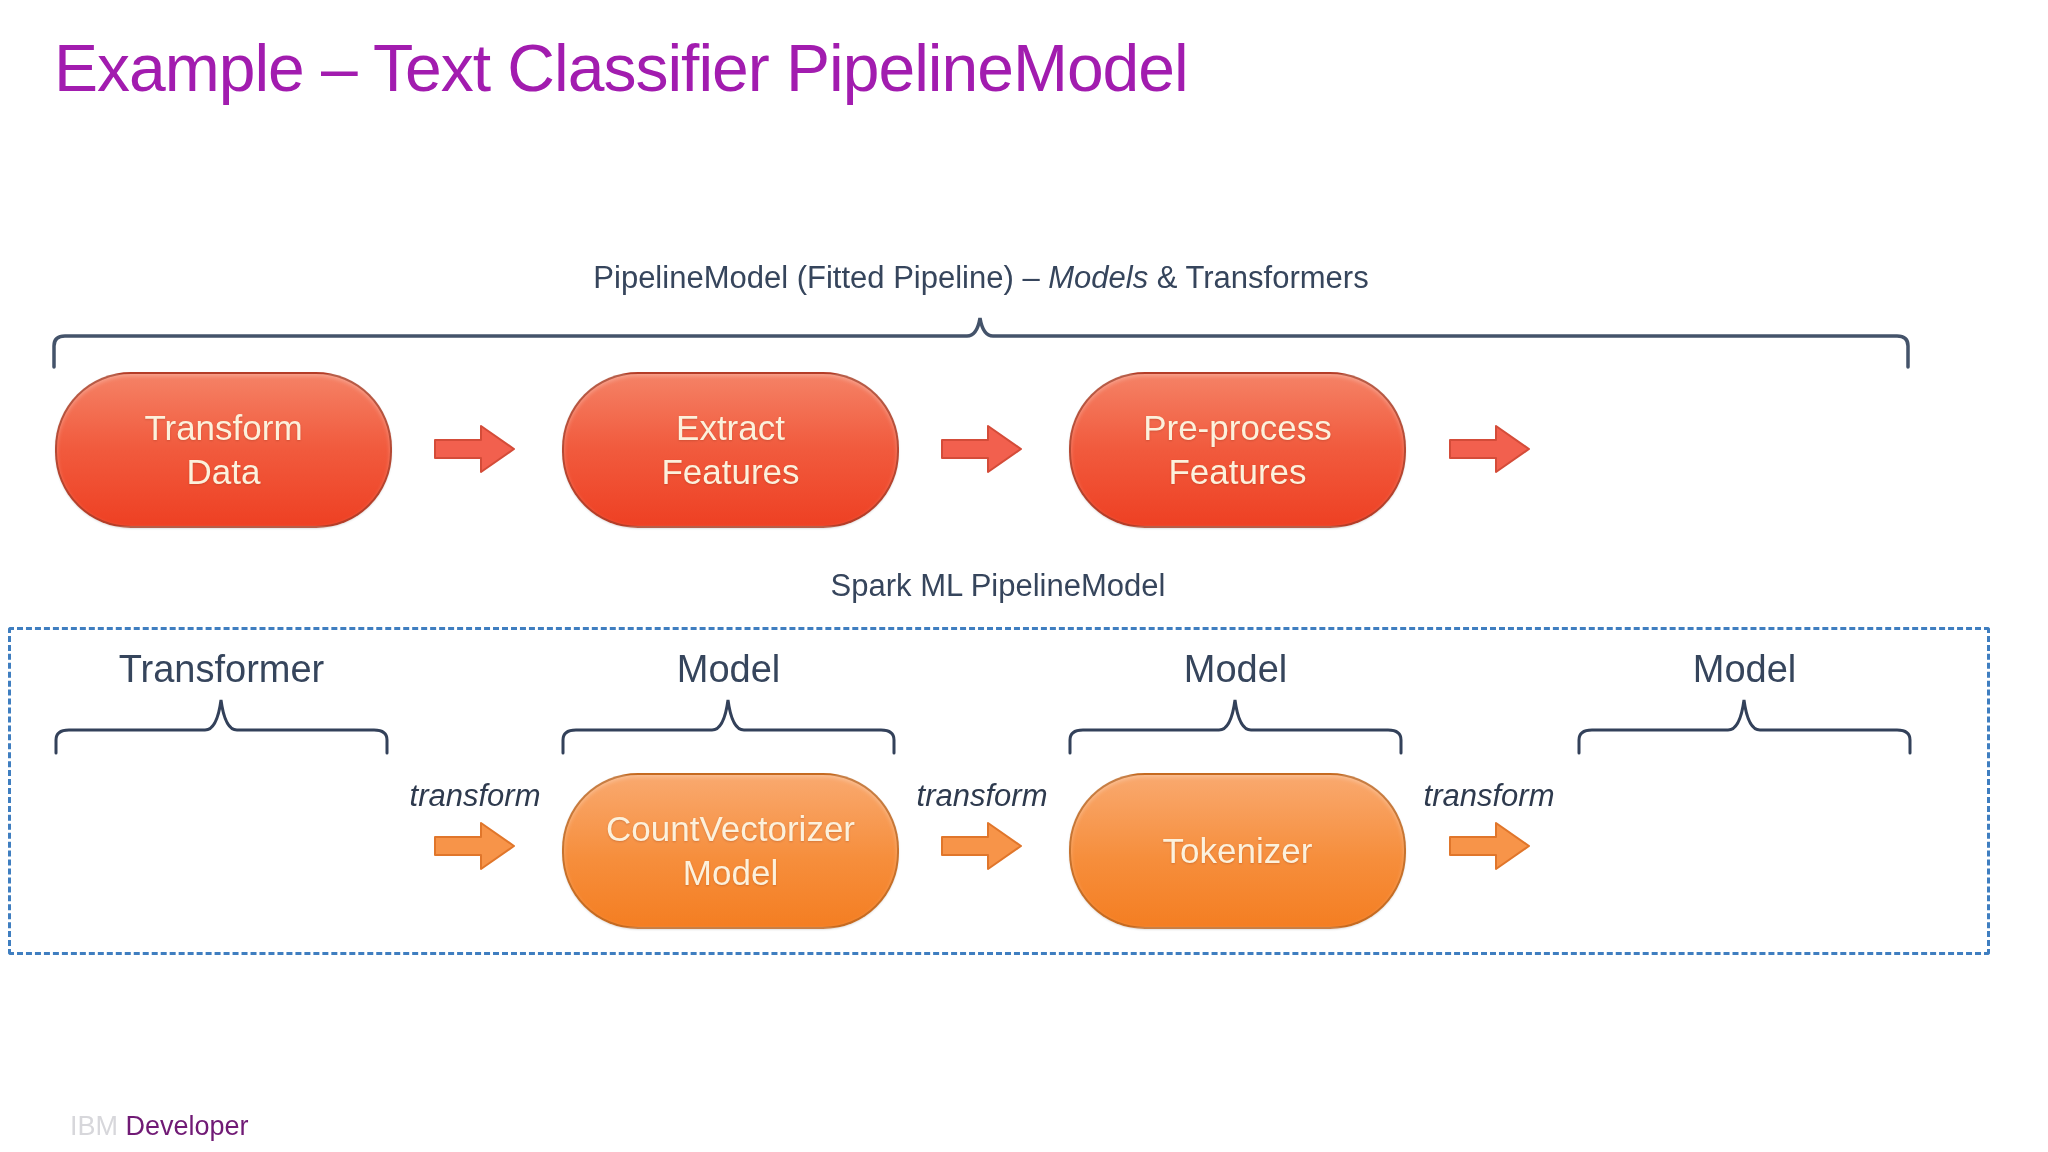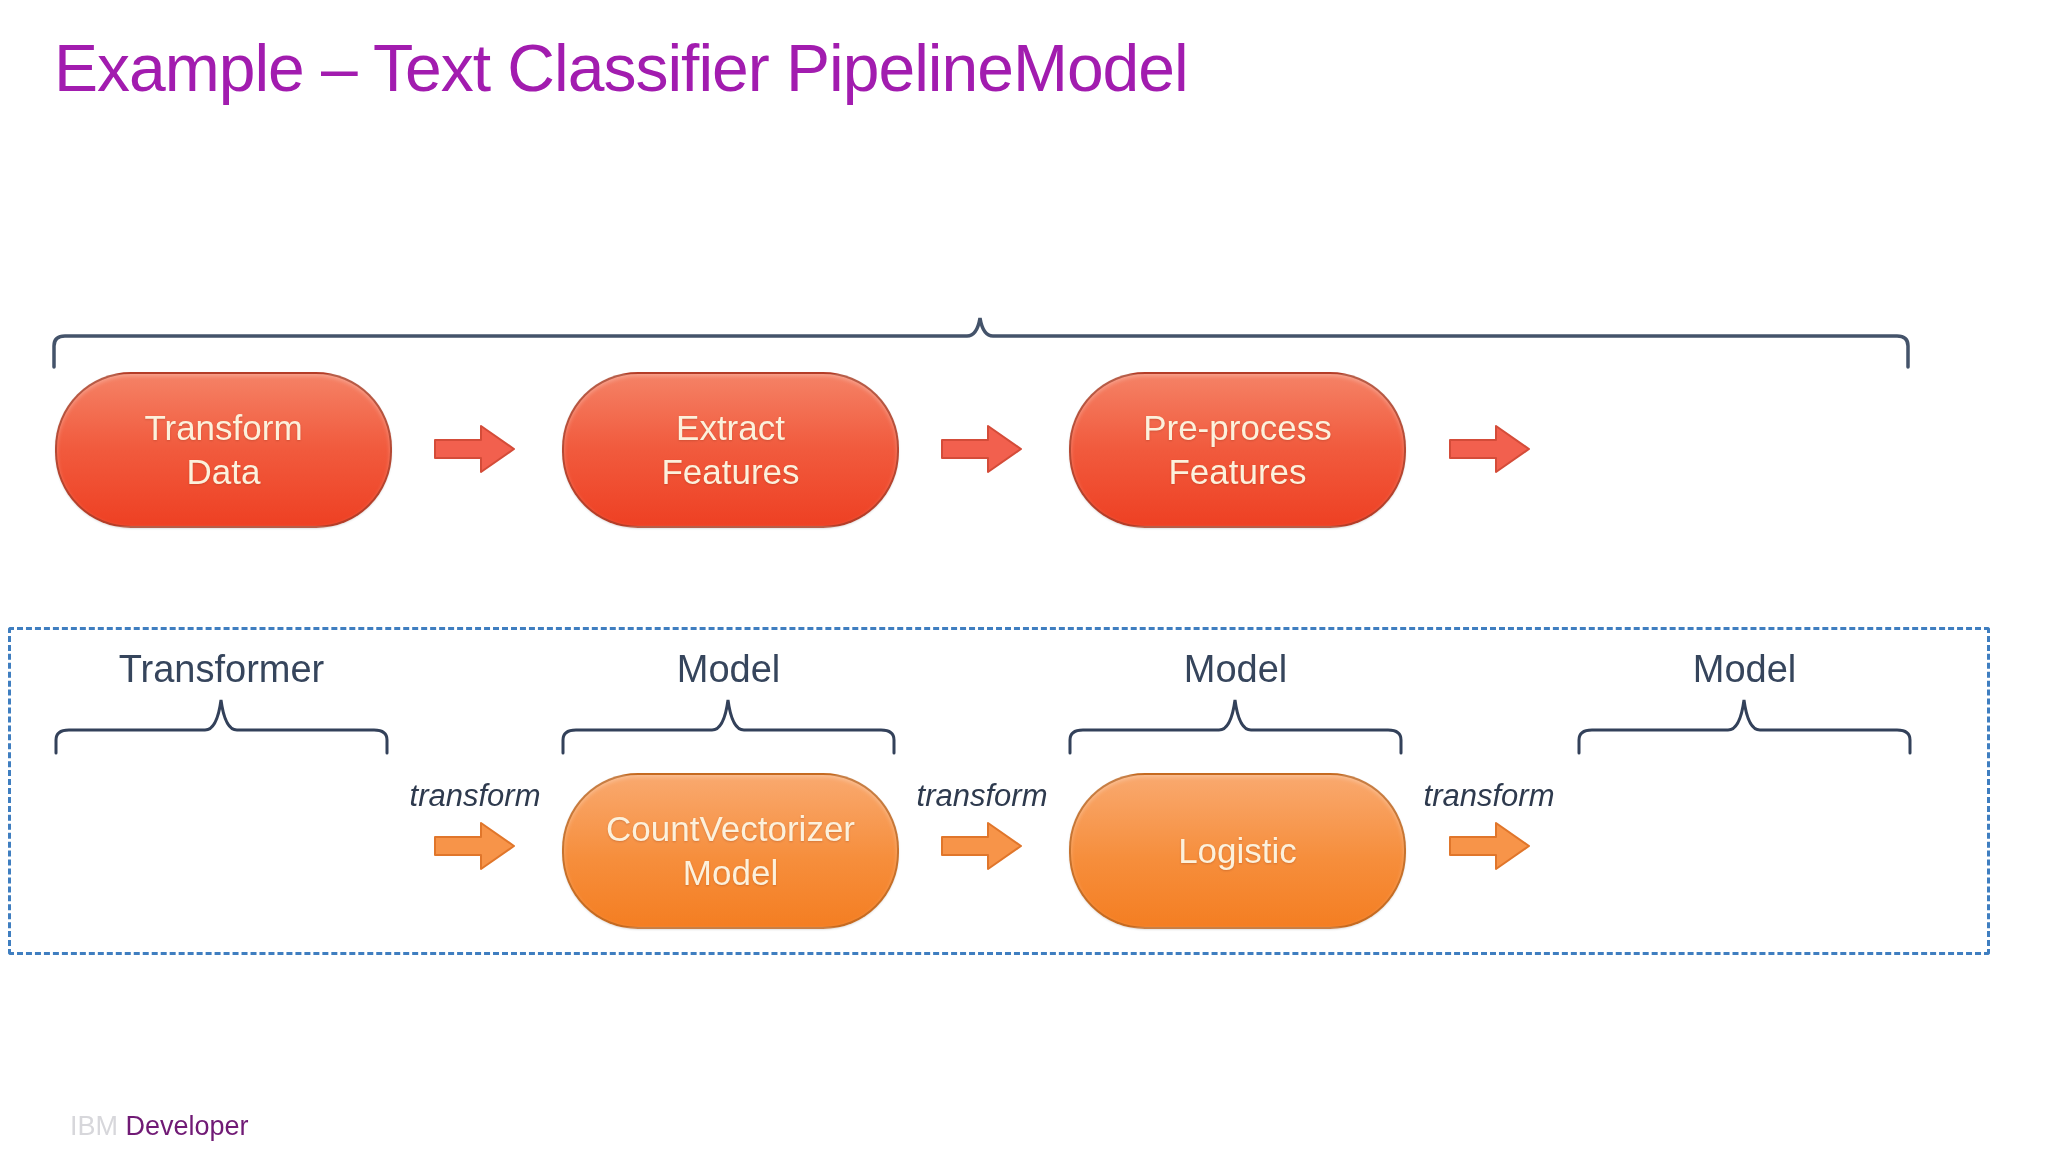--- a/index.html
+++ b/index.html
@@ -59,20 +59,23 @@
   .footer{position:absolute;left:40px;top:1080px;font-size:27px;color:#d7d7db;white-space:pre;}
   .footer b{color:#701a75;font-weight:400;}
 </style>
 </head>
 <body>
 
 <div id="slide">
 
   <div class="title">Example – Text Classifier PipelineModel</div>
 
+  <div class="toplabel">
+    <span>PipelineModel (Fitted Pipeline) – </span><span class="it">Models</span><span> &amp; Transformers</span>
+  </div>
 
   <svg class="brace-big" width="1860" height="56" viewBox="0 0 1860 56">
     <path d="M 3 53 L 3 32 Q 3 22 14 22 L 916 22 Q 926 22 929 4 Q 932 22 942 22 L 1846 22 Q 1857 22 1857 32 L 1857 53" fill="none" stroke="#44536a" stroke-width="3.5" stroke-linecap="round"></path>
   </svg>
 
   <div class="pill red c1">Transform
 Data</div>
   <div class="pill red c2">Extract
 Features</div>
   <div class="pill red c3">Pre-process
@@ -81,20 +84,21 @@
   <svg class="arrow toprow a1" viewBox="0 0 82 52">
     <polygon points="1,17 47,17 47,3 80,26 47,49 47,35 1,35" fill="#f2604e" stroke="#d44c39" stroke-width="2" stroke-linejoin="round"></polygon>
   </svg>
   <svg class="arrow toprow a2" viewBox="0 0 82 52">
     <polygon points="1,17 47,17 47,3 80,26 47,49 47,35 1,35" fill="#f2604e" stroke="#d44c39" stroke-width="2" stroke-linejoin="round"></polygon>
   </svg>
   <svg class="arrow toprow a3" viewBox="0 0 82 52">
     <polygon points="1,17 47,17 47,3 80,26 47,49 47,35 1,35" fill="#f2604e" stroke="#d44c39" stroke-width="2" stroke-linejoin="round"></polygon>
   </svg>
 
+  <div class="sparklabel">Spark ML PipelineModel</div>
 
   <div class="dashedbox"></div>
 
   <div class="center-label stagetype c1">Transformer</div>
   <div class="center-label stagetype c2">Model</div>
   <div class="center-label stagetype c3">Model</div>
   <div class="center-label stagetype c4">Model</div>
 
   <svg class="brace-small b1" width="337" height="64" viewBox="0 0 337 64">
     <path d="M 3 61 L 3 48 Q 3 38 16 38 L 152 38 Q 164 38 168 8 Q 172 38 184 38 L 321 38 Q 334 38 334 48 L 334 61" fill="none" stroke="#33415a" stroke-width="3" stroke-linecap="round"></path>
@@ -104,21 +108,21 @@
   </svg>
   <svg class="brace-small b3" width="337" height="64" viewBox="0 0 337 64">
     <path d="M 3 61 L 3 48 Q 3 38 16 38 L 152 38 Q 164 38 168 8 Q 172 38 184 38 L 321 38 Q 334 38 334 48 L 334 61" fill="none" stroke="#33415a" stroke-width="3" stroke-linecap="round"></path>
   </svg>
   <svg class="brace-small b4" width="337" height="64" viewBox="0 0 337 64">
     <path d="M 3 61 L 3 48 Q 3 38 16 38 L 152 38 Q 164 38 168 8 Q 172 38 184 38 L 321 38 Q 334 38 334 48 L 334 61" fill="none" stroke="#33415a" stroke-width="3" stroke-linecap="round"></path>
   </svg>
 
   <div class="pill orange c2">CountVectorizer
 Model</div>
-  <div class="pill orange c3">Logistic</div>
+  <div class="pill orange c3">Tokenizer</div>
 
   <div class="xform x1">transform</div>
   <div class="xform x2">transform</div>
   <div class="xform x3">transform</div>
 
   <svg class="arrow botrow a1" viewBox="0 0 82 52">
     <polygon points="1,17 47,17 47,3 80,26 47,49 47,35 1,35" fill="#f79449" stroke="#e0762b" stroke-width="2" stroke-linejoin="round"></polygon>
   </svg>
   <svg class="arrow botrow a2" viewBox="0 0 82 52">
     <polygon points="1,17 47,17 47,3 80,26 47,49 47,35 1,35" fill="#f79449" stroke="#e0762b" stroke-width="2" stroke-linejoin="round"></polygon>

